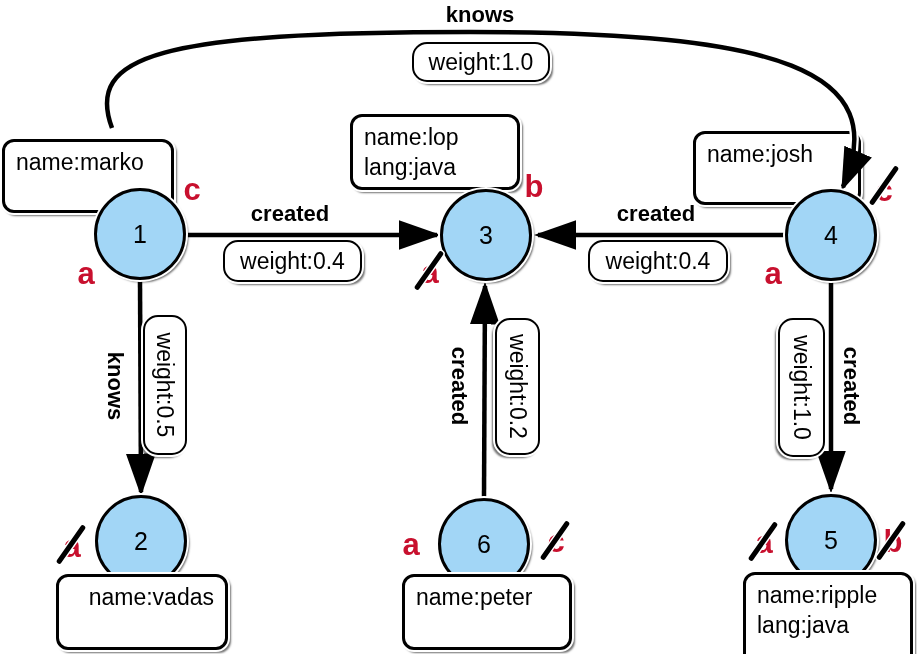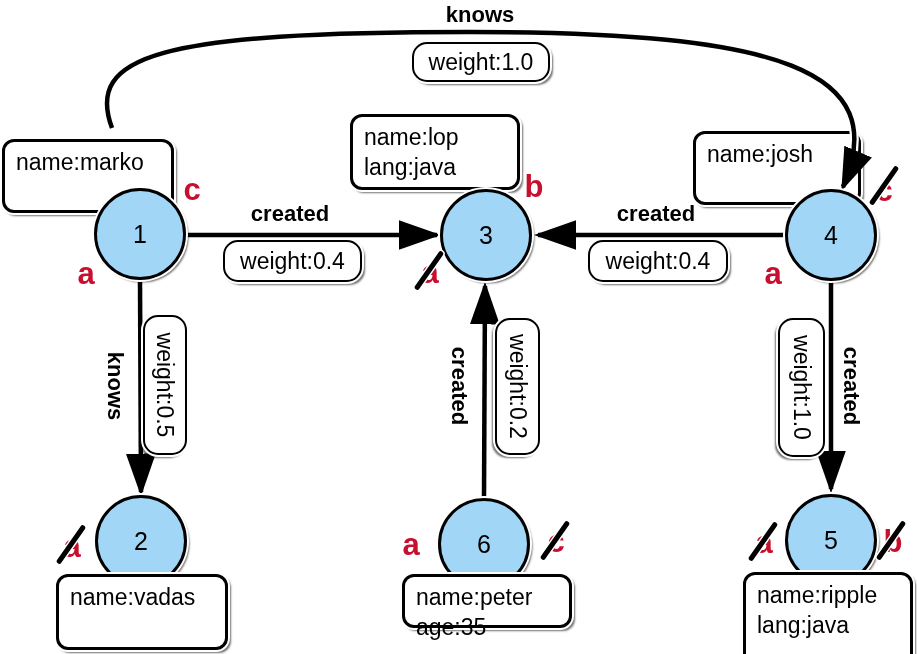--- a/index.html
+++ b/index.html
@@ -80,26 +80,25 @@
   <div class="propbox" style="left:2px; top:127px; width:172px; height:74px;margin-top:12px;">
     <div>name:marko</div>
   </div>
   <div class="propbox" style="left:350px; top:114px; width:170px; height:76px;">
     <div>name:lop</div>
     <div>lang:java</div>
   </div>
   <div class="propbox" style="left:693px; top:131px; width:168px; height:74px;">
     <div>name:josh</div>
   </div>
-  <div class="propbox front" style="left:56px; top:574px; width:172px; height:76px;">
+  <div class="propbox front" style="left:56px; top:574px; width:172px; height:76px;text-align:right;">
     <div>name:vadas</div>
   </div>
-  <div class="propbox front" style="left:402px; top:574px; width:170px; height:54px;">
+  <div class="propbox front" style="left:402px; top:574px; width:170px; height:76px;">
     <div>name:peter</div>
-    <div>age:35</div>
   </div>
   <div class="propbox front" style="left:743px; top:572px; width:170px; height:96px;">
     <div>name:ripple</div>
     <div>lang:java</div>
   </div>
 
   <div class="weightbox" style="left:412px; top:42px; width:138px; height:40px;">
     <span>weight:1.0</span>
   </div>
   <div class="weightbox" style="left:223px; top:240px; width:139px; height:42px;">

